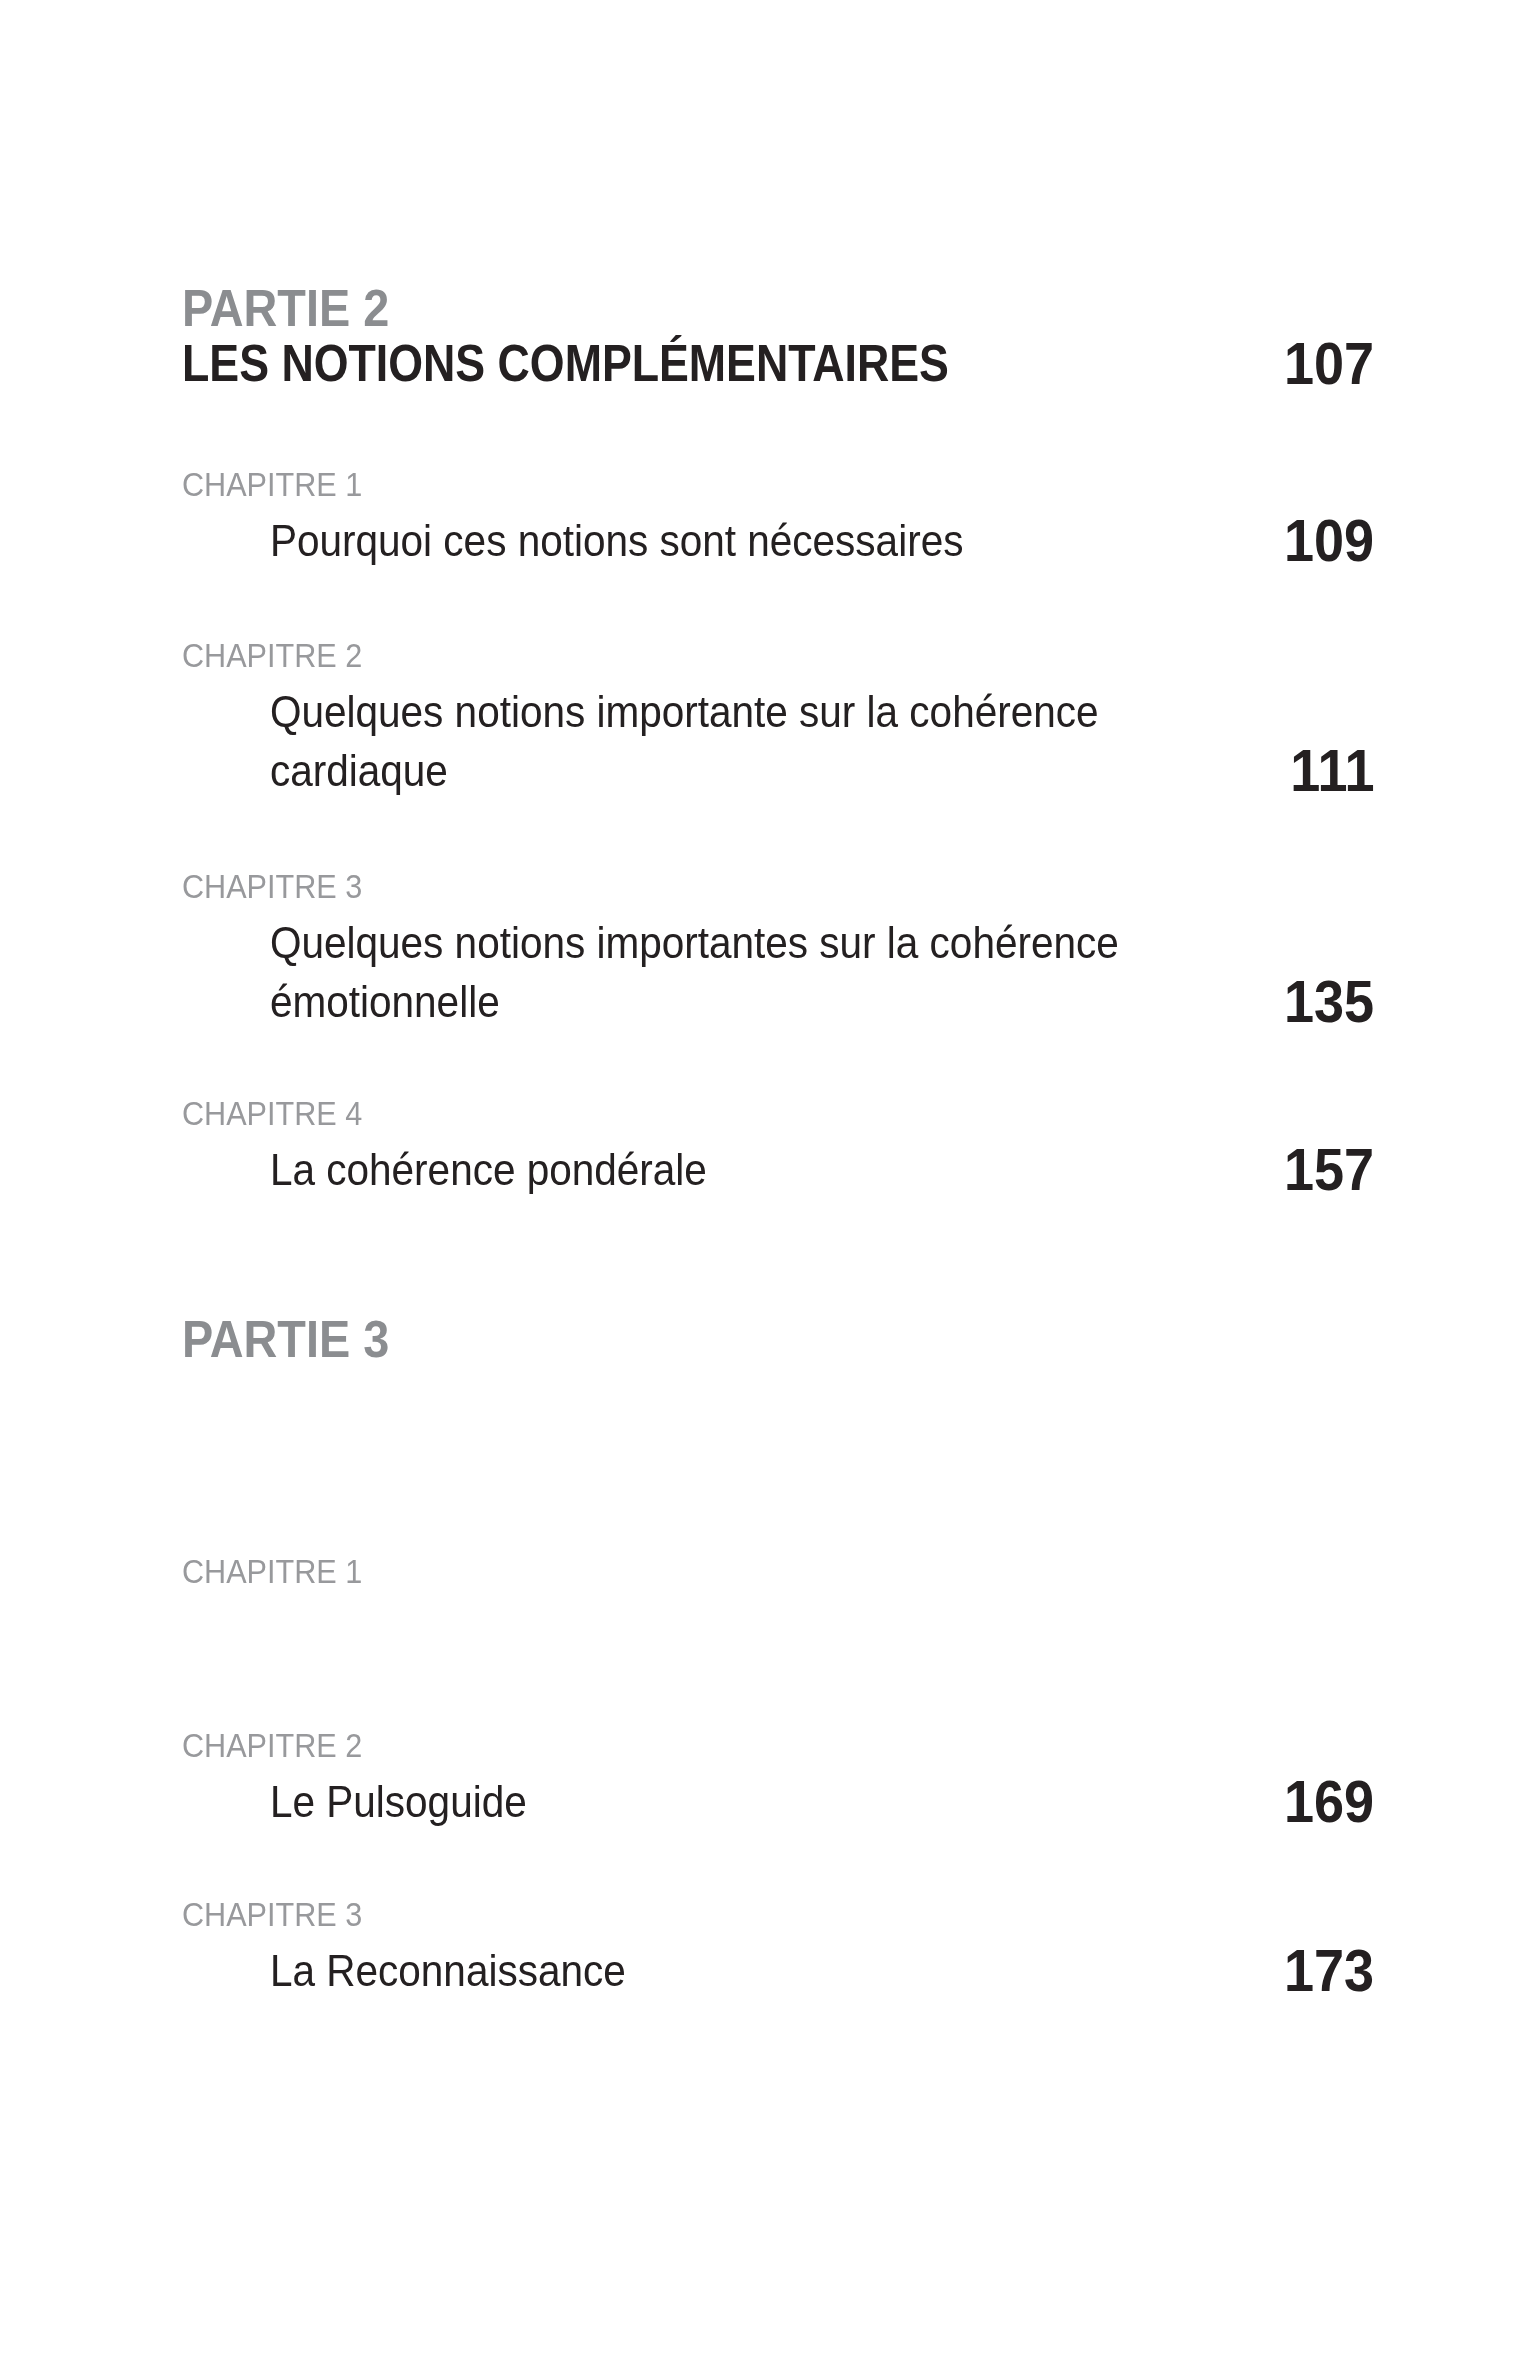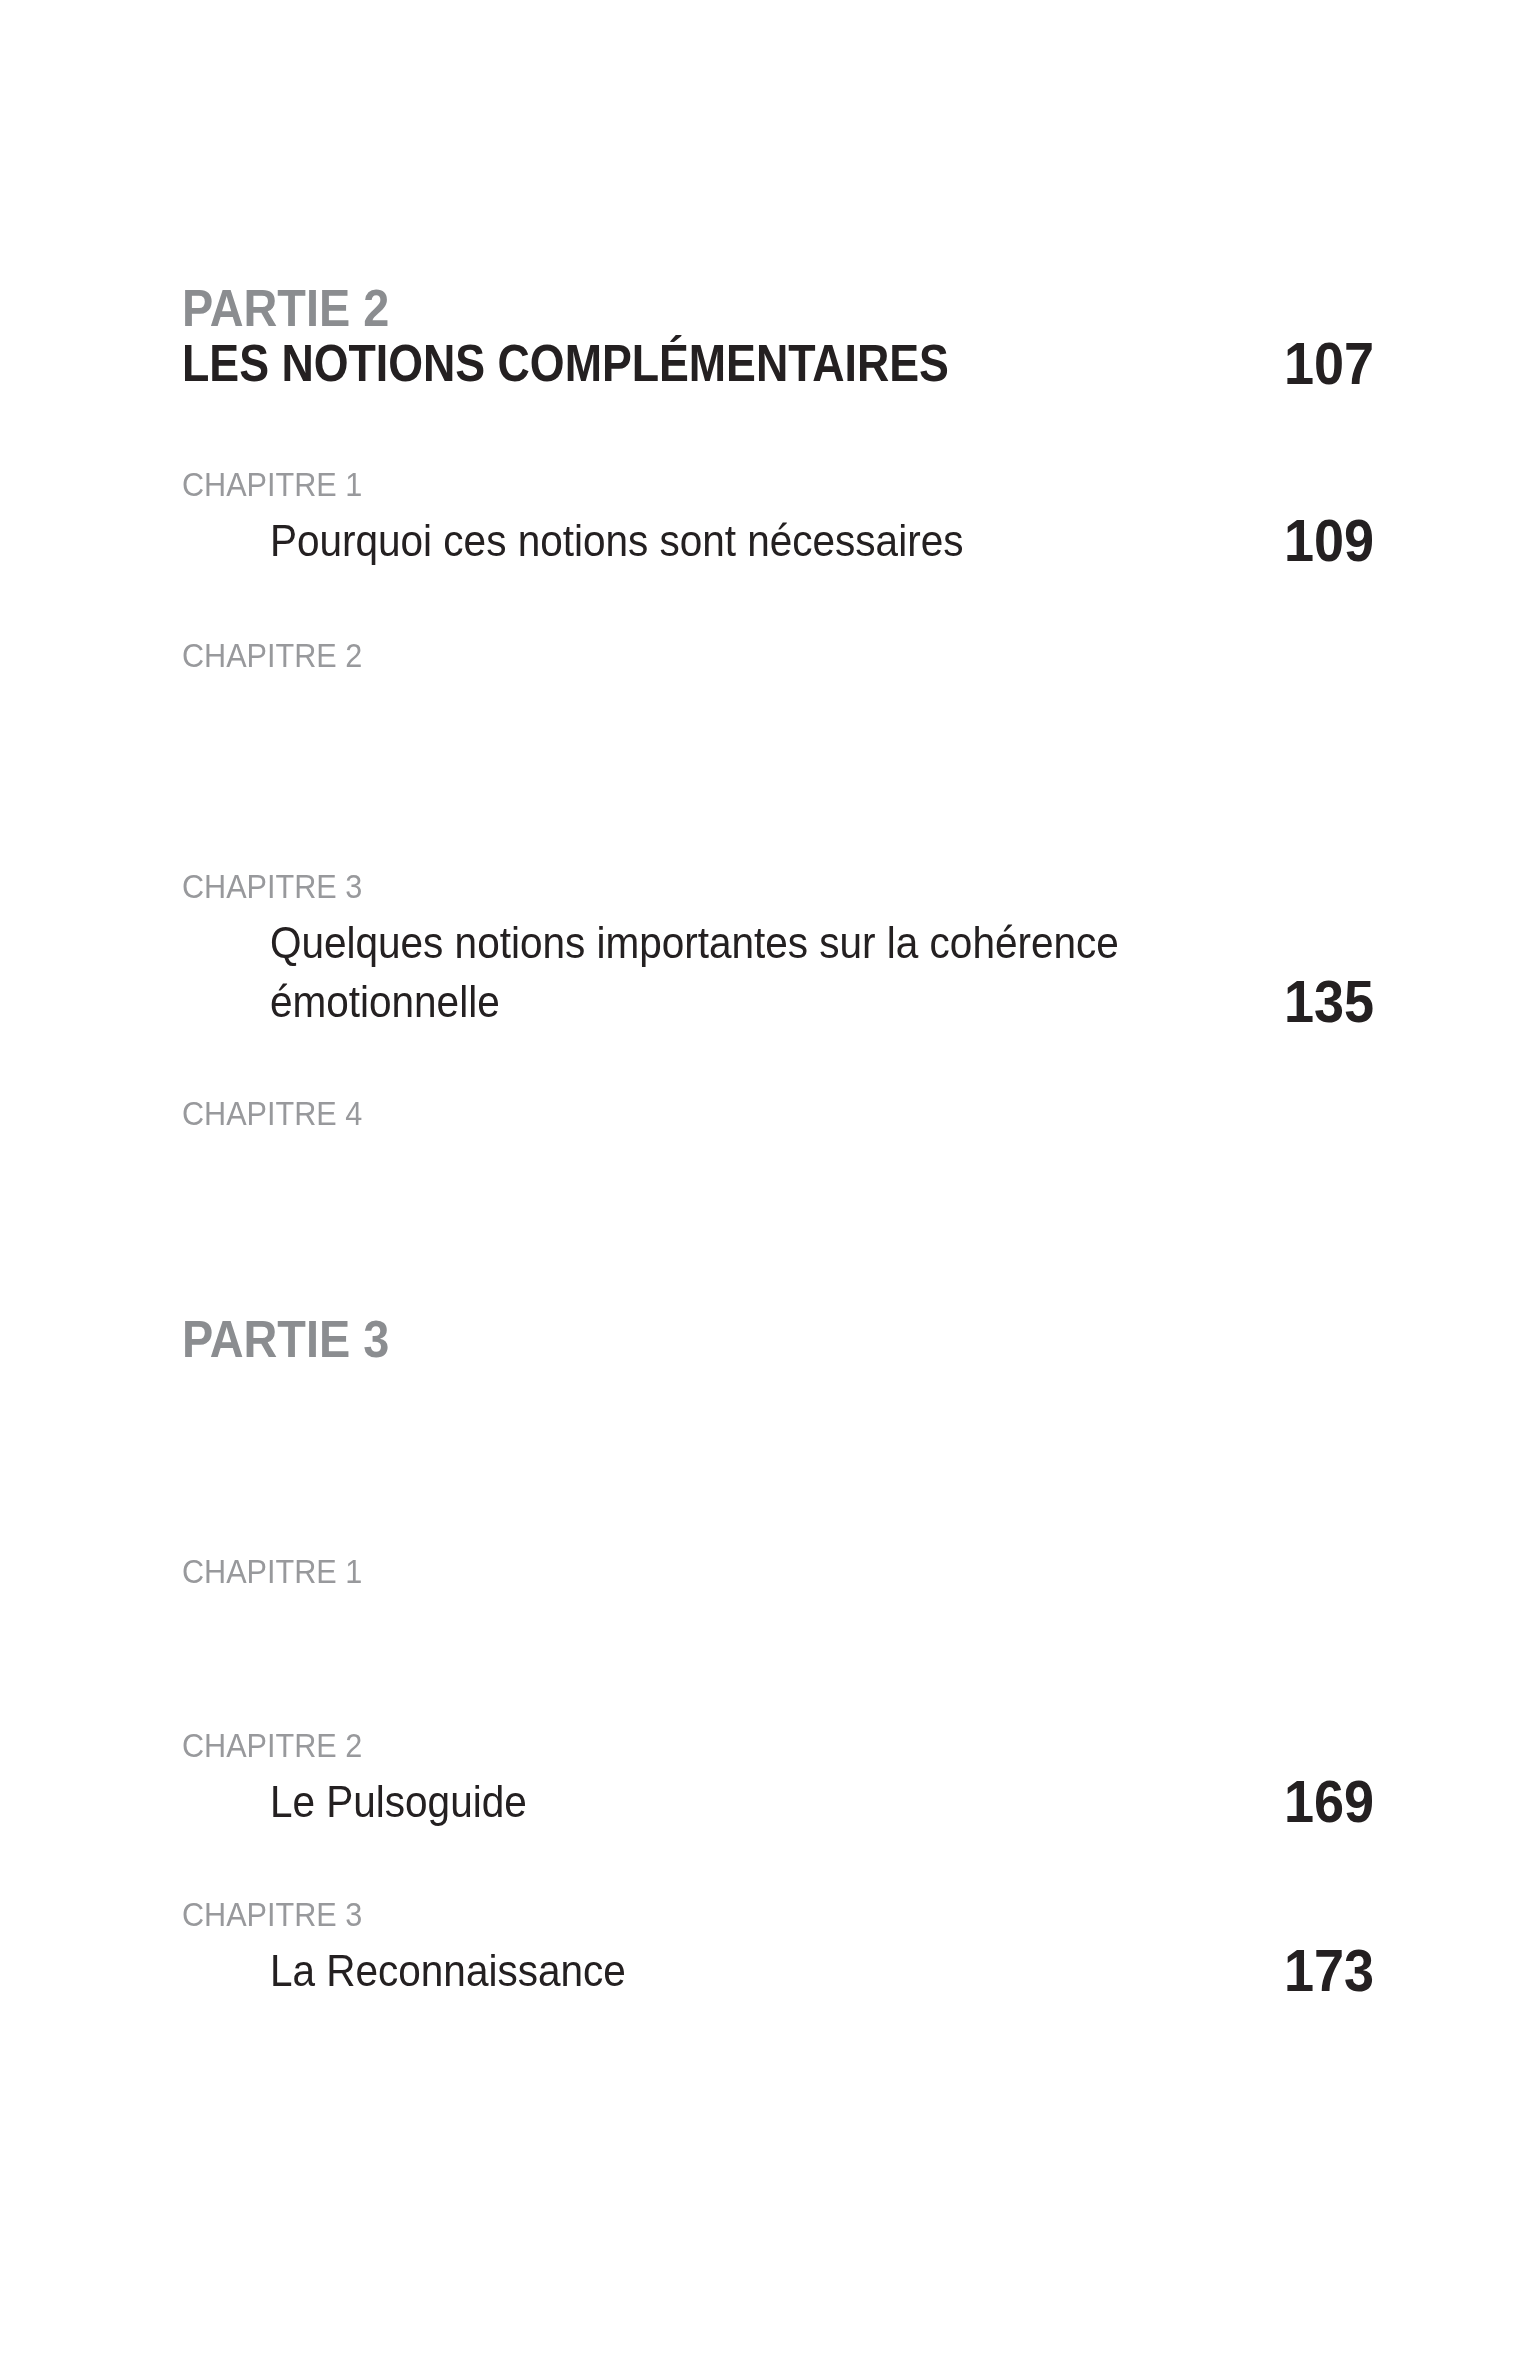--- a/index.html
+++ b/index.html
@@ -47,35 +47,48 @@
   <div class="row">
     <div class="title">
       <span class="line">Pourquoi ces notions sont nécessaires</span>
     </div>
     <div class="pagenum"><span class="sx">109</span></div>
   </div>
 </section>
 
 <section class="entry chapter" style="top:629px">
   <div class="kicker"><span class="sx">CHAPITRE 2</span></div>
+  <div class="row">
+    <div class="title">
+      <span class="line">Quelques notions importante sur la cohérence</span>
+      <span class="line">cardiaque</span>
+    </div>
+    <div class="pagenum"><span class="sx">111</span></div>
+  </div>
 </section>
 
 <section class="entry chapter" style="top:860px">
   <div class="kicker"><span class="sx">CHAPITRE 3</span></div>
   <div class="row">
     <div class="title">
       <span class="line">Quelques notions importantes sur la cohérence</span>
       <span class="line">émotionnelle</span>
     </div>
     <div class="pagenum"><span class="sx">135</span></div>
   </div>
 </section>
 
 <section class="entry chapter" style="top:1087px">
   <div class="kicker"><span class="sx">CHAPITRE 4</span></div>
+  <div class="row">
+    <div class="title">
+      <span class="line">La cohérence pondérale</span>
+    </div>
+    <div class="pagenum"><span class="sx">157</span></div>
+  </div>
 </section>
 
 <section class="entry part" style="top:1312px">
   <div class="kicker"><span class="sx">PARTIE 3</span></div>
 </section>
 
 <section class="entry chapter" style="top:1545px">
   <div class="kicker"><span class="sx">CHAPITRE 1</span></div>
 </section>
 

